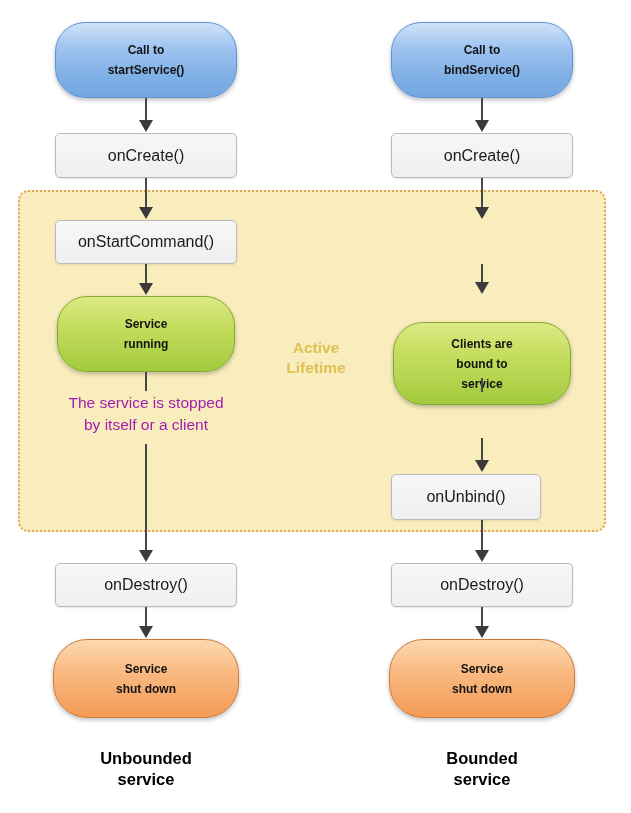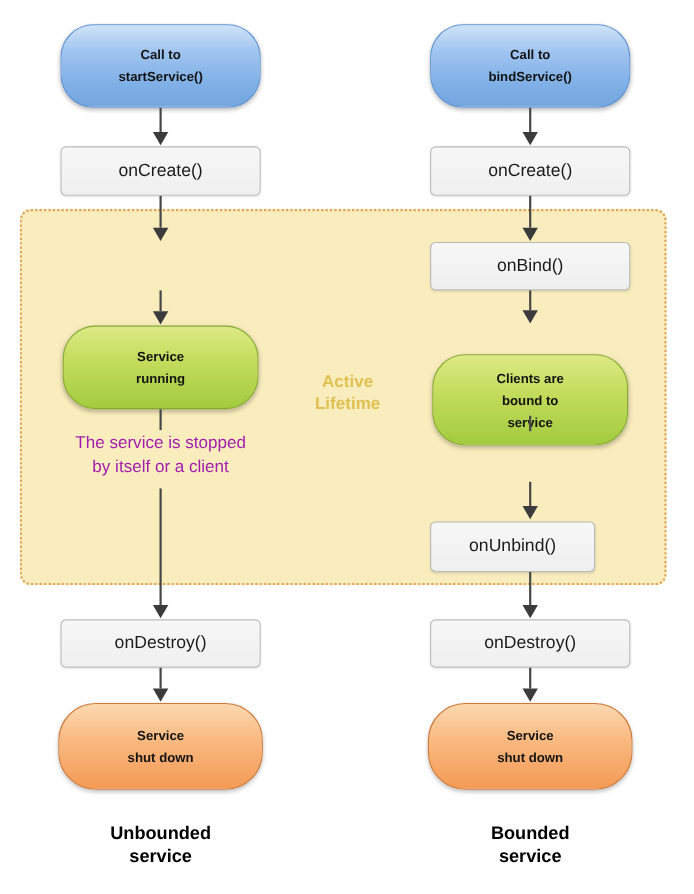--- a/index.html
+++ b/index.html
@@ -123,20 +123,21 @@
     <span class="head"></span>
   </div>
 
   <div class="abs cb-box" style="left:55px; top:133px; width:182px; height:45px;">onCreate()</div>
 
   <div class="arrow" style="left:139px; top:178px; height:41px;">
     <span class="shaft"></span>
     <span class="head"></span>
   </div>
 
+  <div class="abs cb-box" style="left:55px; top:220px; width:182px; height:44px;">onStartCommand()</div>
 
   <div class="arrow" style="left:139px; top:264px; height:31px;">
     <span class="shaft"></span>
     <span class="head"></span>
   </div>
 
   <div class="abs node node-green" style="left:57px; top:296px; width:178px; height:76px;">Service
 running</div>
 
   <div class="stub" style="left:145px; top:372px; height:19px;"></div>
@@ -170,21 +171,20 @@
     <span class="head"></span>
   </div>
 
   <div class="abs cb-box" style="left:391px; top:133px; width:182px; height:45px;">onCreate()</div>
 
   <div class="arrow" style="left:475px; top:178px; height:41px;">
     <span class="shaft"></span>
     <span class="head"></span>
   </div>
 
-  <div class="abs cb-box" style="left:391px; top:220px; width:182px; height:44px;">onBind()</div>
 
   <div class="arrow" style="left:475px; top:264px; height:30px;">
     <span class="shaft"></span>
     <span class="head"></span>
   </div>
 
   <div class="abs node node-green" style="left:393px; top:295px; width:178px; height:83px;margin-top:27px;">Clients are
 bound to
 service</div>
 

